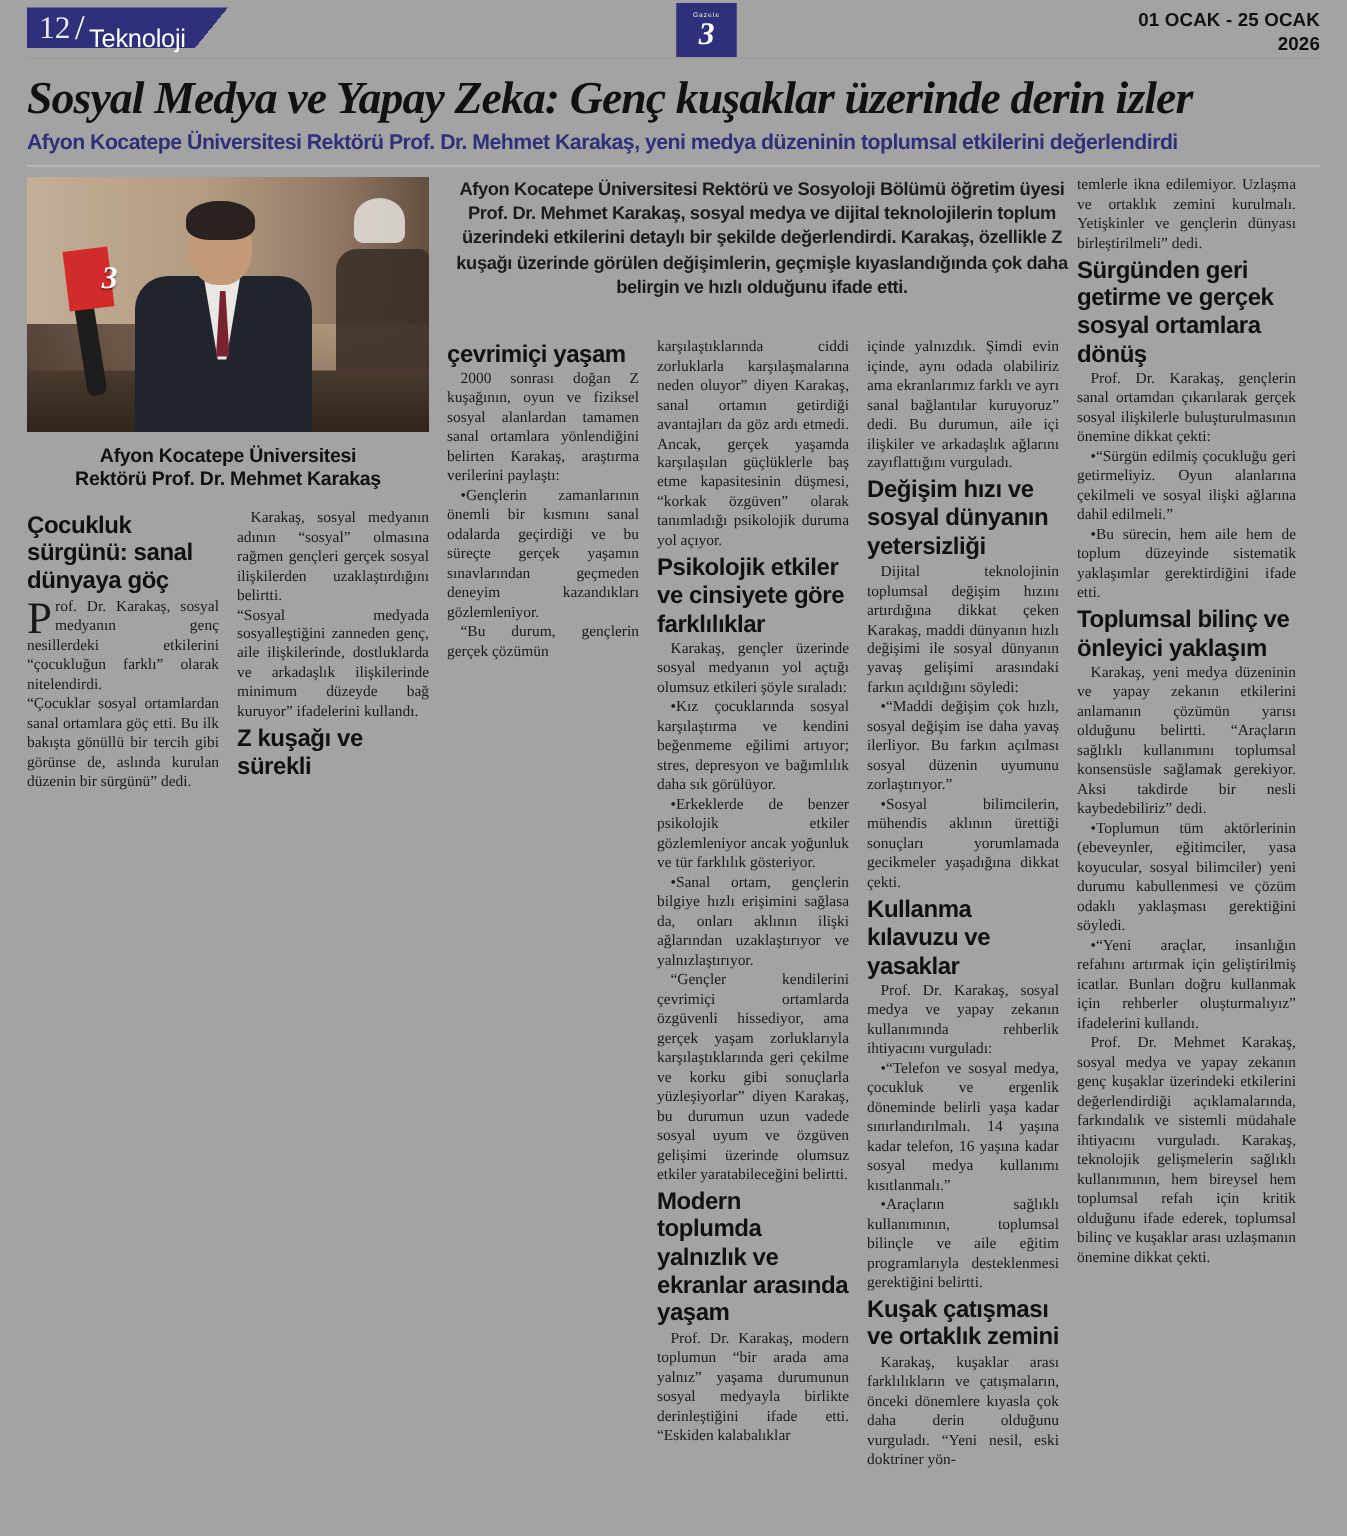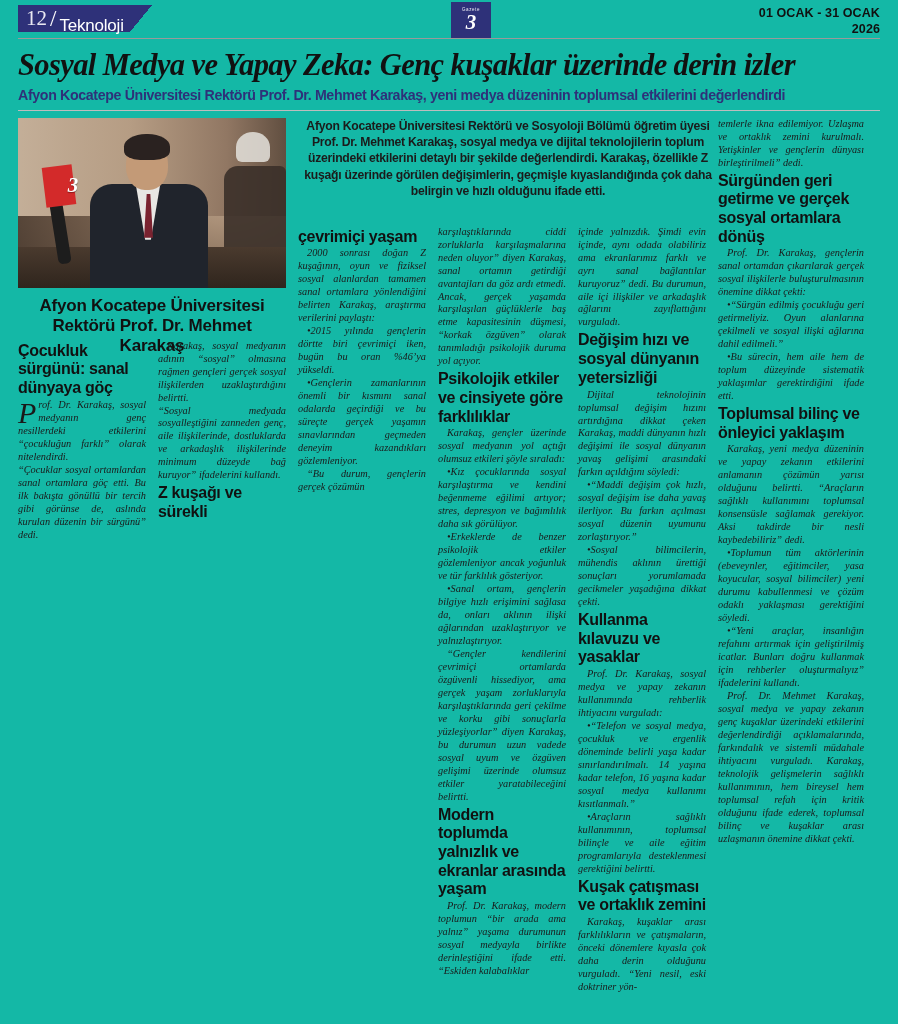--- a/index.html
+++ b/index.html
@@ -10,21 +10,21 @@
     width: 898px;
     height: 1024px;
     font-family: "Liberation Serif", serif;
     color: #1b1b1b;
     overflow: hidden;
   }
   .page {
     position: relative;
     width: 898px;
     height: 1024px;
-    background: #14b8a6;
+    background: #a3a3a3;
     box-sizing: border-box;
     padding: 0 18px;
   }
 
   
   .masthead {
     position: relative;
     height: 44px;
   }
   .section-flag {
@@ -160,21 +160,20 @@
   .col.c1 { left: 0; }
   .col.c2 { left: 140px; }
   .col.c3 { left: 280px; }
   .col.c4 { left: 420px; }
   .col.c5 { left: 560px; }
   .col.c6 { left: 700px; width: 146px; }
 
   .col p {
     margin: 0;
     text-indent: 9px;
-    font-style: italic;
   }
   .col p.noindent { text-indent: 0; }
 
   .subhead {
     font-family: "Liberation Sans", sans-serif;
     font-weight: bold;
     font-size: 16px;
     line-height: 1.17;
     letter-spacing: -0.3px;
     color: #111;
@@ -278,21 +277,21 @@
   .ph-chair {
     position: absolute; right: 0; bottom: 38px;
     width: 62px; height: 84px; border-radius: 14px 6px 0 0;
     background: #3b3029; opacity: .9;
   }
 
   .photo-caption {
     text-align: center;
     font-family: "Liberation Sans", sans-serif;
     font-weight: bold;
-    font-size: 17px;
+    font-size: 13px;
     line-height: 1.2;
     letter-spacing: -0.2px;
     color: #111;
     margin-top: 8px;
   }
 
   .bullet { text-indent: 9px; }
 </style>
 </head>
 <body>
@@ -309,21 +308,21 @@
       </div>
       <div class="flag-tail"></div>
     </div>
 
     <div class="logo-box">
       <div class="logo-word">Gazete</div>
       <div class="logo-num">3</div>
     </div>
 
     <div class="date-block">
-      <div>01 OCAK - 31 OCAK</div>
+      <div>01 OCAK - 25 OCAK</div>
       <div>2026</div>
     </div>
 
     <div class="masthead-rule"></div>
   </div>
 
   <h1 class="headline">Sosyal Medya ve Yapay Zeka: Genç kuşaklar üzerinde derin izler</h1>
   <h2 class="subheadline">Afyon Kocatepe Üniversitesi Rektörü Prof. Dr. Mehmet Karakaş, yeni medya düzeninin toplumsal etkilerini değerlendirdi</h2>
   <div class="head-rule"></div>
 
@@ -364,21 +363,20 @@
 
     <div class="col c2" style="top:222px;">
       <p>Karakaş, sosyal medyanın adının “sosyal” olmasına rağmen gençleri gerçek sosyal ilişkilerden uzaklaştırdığını belirtti.</p>
       <p class="noindent">“Sosyal medyada sosyalleştiğini zanneden genç, aile ilişkilerinde, dostluklarda ve arkadaşlık ilişkilerinde minimum düzeyde bağ kuruyor” ifadelerini kullandı.</p>
       <div class="subhead">Z kuşağı ve sürekli</div>
     </div>
 
     <div class="col c3" style="top:108px;">
       <div class="subhead">çevrimiçi yaşam</div>
       <p>2000 sonrası doğan Z kuşağının, oyun ve fiziksel sosyal alanlardan tamamen sanal ortamlara yönlendiğini belirten Karakaş, araştırma verilerini paylaştı:</p>
-      <p class="bullet">•2015 yılında gençlerin dörtte biri çevrimiçi iken, bugün bu oran %46’ya yükseldi.</p>
       <p class="bullet">•Gençlerin zamanlarının önemli bir kısmını sanal odalarda geçirdiği ve bu süreçte gerçek yaşamın sınavlarından geçmeden deneyim kazandıkları gözlemleniyor.</p>
       <p>“Bu durum, gençlerin gerçek çözümün</p>
     </div>
 
     <div class="col c4" style="top:108px;">
       <p class="noindent">karşılaştıklarında ciddi zorluklarla karşılaşmalarına neden oluyor” diyen Karakaş, sanal ortamın getirdiği avantajları da göz ardı etmedi. Ancak, gerçek yaşamda karşılaşılan güçlüklerle baş etme kapasitesinin düşmesi, “korkak özgüven” olarak tanımladığı psikolojik duruma yol açıyor.</p>
       <div class="subhead">Psikolojik etkiler ve cinsiyete göre farklılıklar</div>
       <p>Karakaş, gençler üzerinde sosyal medyanın yol açtığı olumsuz etkileri şöyle sıraladı:</p>
       <p class="bullet">•Kız çocuklarında sosyal karşılaştırma ve kendini beğenmeme eğilimi artıyor; stres, depresyon ve bağımlılık daha sık görülüyor.</p>
       <p class="bullet">•Erkeklerde de benzer psikolojik etkiler gözlemleniyor ancak yoğunluk ve tür farklılık gösteriyor.</p>

